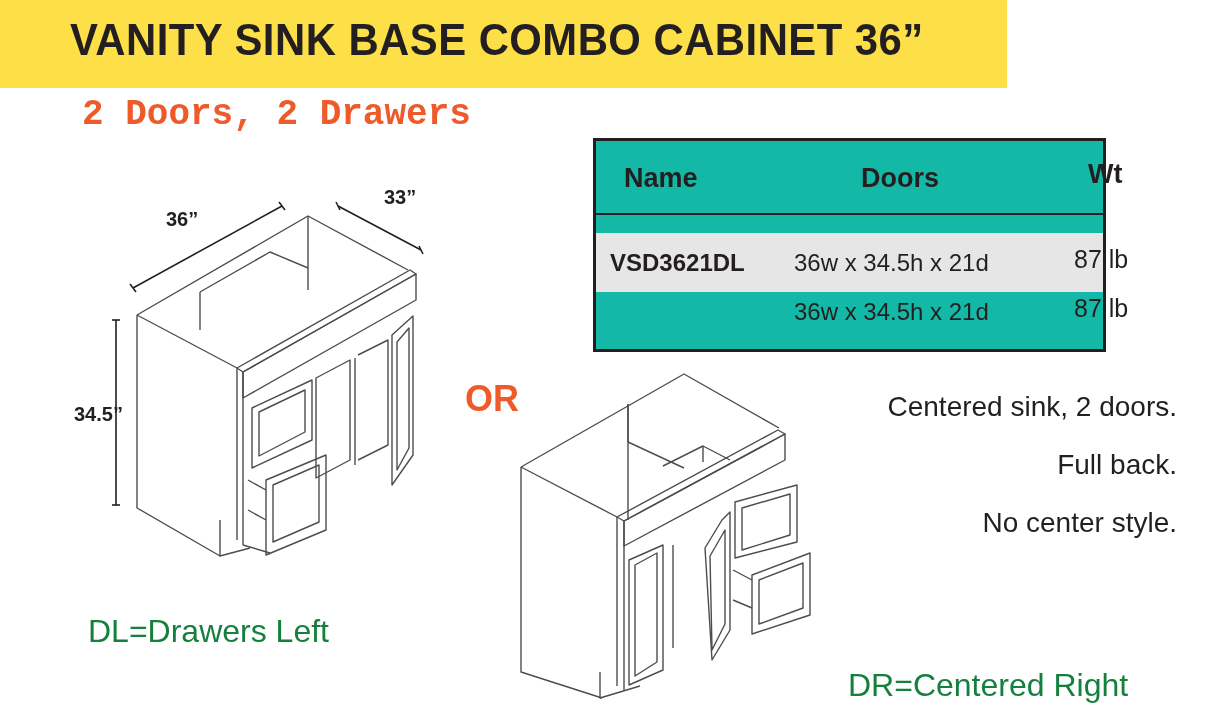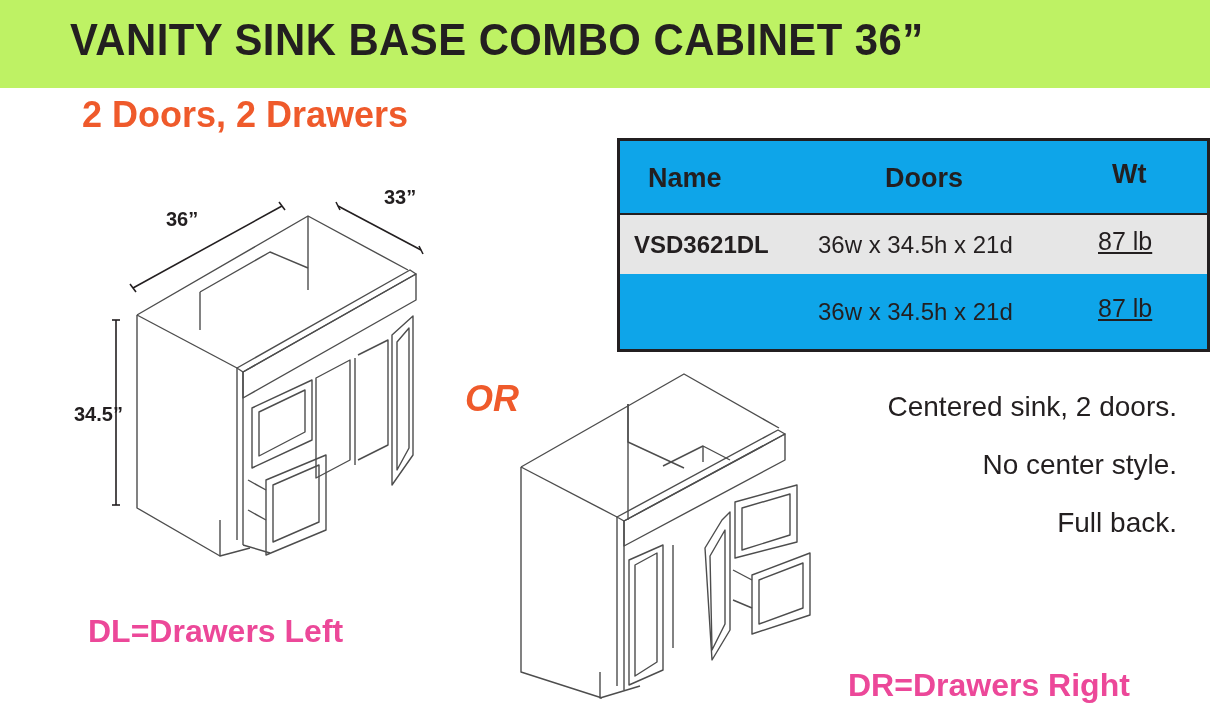--- a/index.html
+++ b/index.html
@@ -1,66 +1,66 @@
 <!DOCTYPE html>
 <html><head>
 <meta charset="utf-8">
 <style>
   * { margin: 0; padding: 0; box-sizing: border-box; }
   html, body { width: 1225px; height: 714px; background: #ffffff; overflow: hidden; }
   body { position: relative; font-family: "Liberation Sans", sans-serif; color: #231f20; }
 
   .header-bar {
-    position: absolute; left: 0; top: 0; width: 1210px; height: 88px;
-    background: #bef264;
+    position: absolute; left: 0; top: 0; width: 1007px; height: 88px;
+    background: #fde047;
   }
   .header-title {
     position: absolute; left: 70px; top: 14px;
     font-family: "Liberation Sans", sans-serif; font-weight: 700;
     font-size: 45px; letter-spacing: 0.5px; color: #231f20;
     transform: scaleX(0.93); transform-origin: left center;
     white-space: nowrap;
   }
   .subtitle {
     position: absolute; left: 82px; top: 94px;
-    font-family: Liberation Sans, sans-serif; font-weight: 700;
+    font-family: Liberation Mono, monospace; font-weight: 700;
     font-size: 36px; color: #ef5a2b; white-space: nowrap;
   }
 
   .spec-table {
-    position: absolute; left: 593px; top: 138px; width: 593px; height: 214px;
-    border: 3px solid #231f20; background: #0ea5e9; margin-left: 24px;
+    position: absolute; left: 593px; top: 138px; width: 513px; height: 214px;
+    border: 3px solid #231f20; background: #14b8a6;
   }
   .spec-table .thead {
     position: absolute; left: 0; top: 0; width: 100%; height: 74px;
     border-bottom: 2px solid #231f20;
   }
   .spec-table .row {
     position: absolute; left: 0; width: 100%; height: 59px;
   }
   .spec-table .row.shaded { background: #e6e6e6; }
   .cell { position: absolute; white-space: nowrap; }
   .th { font-weight: 700; font-size: 27px; color: #231f20; }
   .td-name { font-weight: 700; font-size: 24px; color: #231f20; }
   .td-size { font-size: 24px; color: #231f20; }
-  .td-wt { font-size: 25px; color: #231f20; text-decoration: underline; }
+  .td-wt { font-size: 25px; color: #231f20; }
 
   .or-label {
     position: absolute; left: 465px; top: 378px;
-    font-weight: 700; font-size: 36px; color: #ef5a2b; font-style: italic;
+    font-weight: 700; font-size: 36px; color: #ef5a2b;
   }
 
   .features { position: absolute; right: 48px; top: 378px; text-align: right; }
   .feature {
     display: block; font-size: 28px; color: #231f20; line-height: 58px; height: 58px;
     white-space: nowrap;
   }
 
   .legend {
-    position: absolute; font-size: 32px; color: #ec4899; white-space: nowrap; font-weight: bold;
+    position: absolute; font-size: 32px; color: #15803d; white-space: nowrap;
   }
   .legend-dl { left: 88px; top: 613px; }
   .legend-dr { left: 848px; top: 667px; }
 
   .dim { position: absolute; font-weight: 700; font-size: 20px; color: #231f20; }
 
   svg.cab { position: absolute; }
   svg.cab line, svg.cab polyline, svg.cab polygon, svg.cab rect, svg.cab path {
     fill: none; stroke: #4d4d4d; stroke-width: 1.4; stroke-linejoin: round;
   }
@@ -74,21 +74,21 @@
 </div>
 
 <div class="subtitle">2 Doors, 2 Drawers</div>
 
 <div class="spec-table">
   <div class="thead">
     <span class="cell th" style="left:28px; top:22px;">Name</span>
     <span class="cell th" style="left:265px; top:22px;">Doors</span>
     <span class="cell th" style="left:492px; top:18px;">Wt</span>
   </div>
-  <div class="row shaded" style="top:74px;">
+  <div class="row shaded" style="top:92px;">
     <span class="cell td-name" style="left:14px; top:16px;">VSD3621DL</span>
     <span class="cell td-size" style="left:198px; top:16px;">36w x 34.5h x 21d</span>
     <span class="cell td-wt" style="left:478px; top:12px;">87 lb</span>
   </div>
   <div class="row" style="top:133px;">
     <span class="cell td-size" style="left:198px; top:24px;">36w x 34.5h x 21d</span>
     <span class="cell td-wt" style="left:478px; top:20px;">87 lb</span>
   </div>
 </div>
 
@@ -165,17 +165,17 @@
   <polygon points="735,502 797,485 797,542 735,558"></polygon>
   <polygon points="742,508 790,494 790,535 742,550"></polygon>
   <polygon points="752,575 810,553 810,615 752,634"></polygon>
   <polygon points="759,580 803,563 803,608 759,624"></polygon>
   <line x1="733" y1="570" x2="752" y2="580"></line>
   <line x1="733" y1="600" x2="752" y2="608"></line>
 </svg>
 
 <div class="features">
   <span class="feature">Centered sink, 2 doors.</span>
+  <span class="feature">Full back.</span>
   <span class="feature">No center style.</span>
-  <span class="feature">Full back.</span>
 </div>
 
-<div class="legend legend-dr">DR=Drawers Right</div>
+<div class="legend legend-dr">DR=Centered Right</div>
 
 </body></html>

